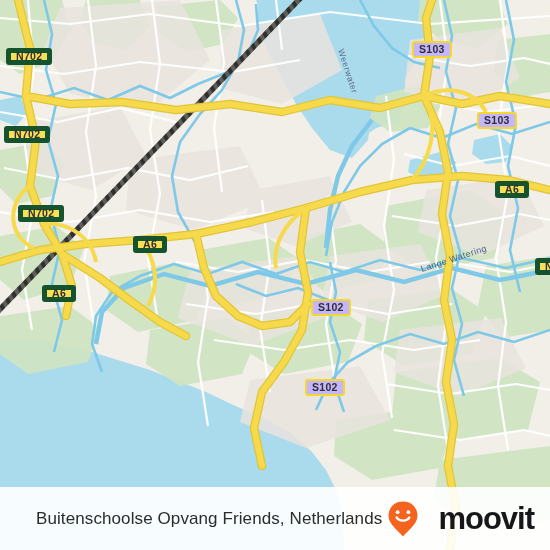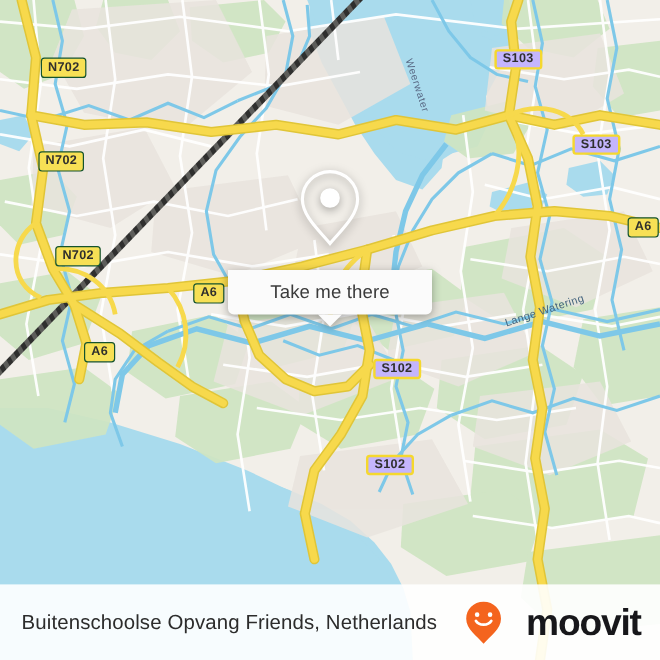--- a/index.html
+++ b/index.html
@@ -54,22 +54,21 @@
     border-radius: 3px;
     font-size: 10.5px;
     font-weight: 700;
     letter-spacing: .3px;
     color: #2f2f2d;
     white-space: nowrap;
     line-height: 1;
   }
   .shield.nat {           
     background: #f7e055;
-    border: 1px solid #14532d;
-    margin-left: 28px;
+    border: 5px solid #14532d;
   }
   .shield.sec {           
     background: #c4b5fd;
     border: 2px solid #f5d82e;
   }
 
   
   #popup {
     position: absolute;
     left: 190px;
@@ -127,21 +126,21 @@
   #bottombar {
     position: absolute;
     left: 0;
     right: 0;
     bottom: 0;
     height: 63px;
     background: rgba(255,255,255,.90);
     display: flex;
     align-items: center;
     justify-content: space-between;
-    padding: 0 16px 0 18px;
+    padding: 0 16px 0 36px;
     box-sizing: border-box;
   }
   #place-title {
     font-size: 17px;
     color: #2c2c2c;
     letter-spacing: .1px;
     white-space: nowrap;
   }
   #brand {
     display: flex;
@@ -325,32 +324,20 @@
     <div class="shield nat" style="left:133px;top:236px;">A6</div>
     <div class="shield nat" style="left:42px; top:285px;">A6</div>
     <div class="shield nat" style="left:495px;top:181px;">A6</div>
     <div class="shield sec" style="left:412px;top:41px;">S103</div>
     <div class="shield sec" style="left:477px;top:112px;">S103</div>
     <div class="shield sec" style="left:311px;top:299px;">S102</div>
     <div class="shield sec" style="left:305px;top:379px;">S102</div>
     <div class="shield nat" style="left:535px;top:258px;">N</div>
   </div>
 
-  <div id="popup">
-    <div id="popup-head">
-      <svg width="54" height="66" viewBox="0 0 54 66">
-        <path d="M27 3 C 14.3 3, 4 13.3, 4 26 C 4 40, 18 52, 27 63 C 36 52, 50 40, 50 26 C 50 13.3, 39.7 3, 27 3 Z" fill="none" stroke="#ffffff" stroke-width="2.6"></path>
-        <circle cx="27" cy="25" r="8.2" fill="#ffffff"></circle>
-      </svg>
-    </div>
-    <div id="popup-body">
-      <span id="popup-label">Take me there</span>
-      <div id="popup-tail"></div>
-    </div>
-  </div>
 
 
   <div id="bottombar">
     <div id="place-title">Buitenschoolse Opvang Friends, Netherlands</div>
     <div id="brand">
       <svg width="32" height="38" viewBox="0 0 32 38">
         <path d="M16 1.5 C 7.6 1.5, 1.5 7.8, 1.5 15.6 C 1.5 24.5, 10.5 30, 16 36.5
                  C 21.5 30, 30.5 24.5, 30.5 15.6 C 30.5 7.8, 24.4 1.5, 16 1.5 Z" fill="#f4641e"></path>
         <circle cx="10.6" cy="12.2" r="1.9" fill="#ffffff"></circle>
         <circle cx="21.4" cy="12.2" r="1.9" fill="#ffffff"></circle>

